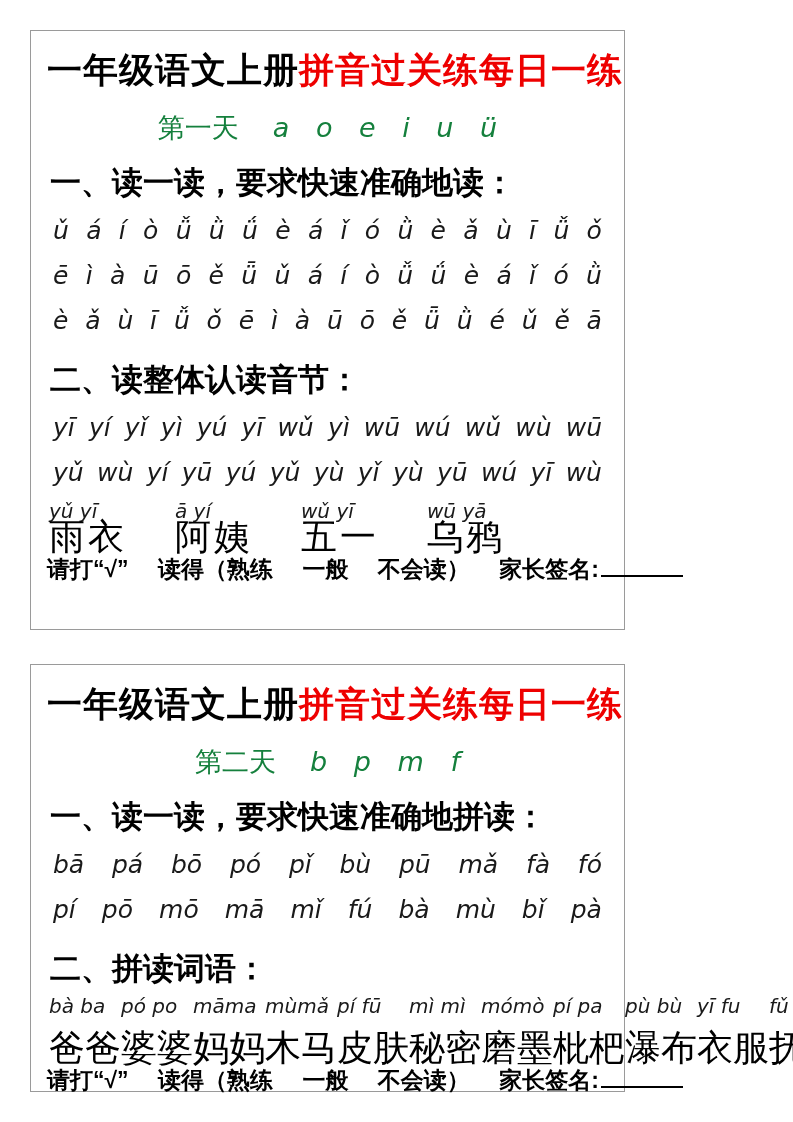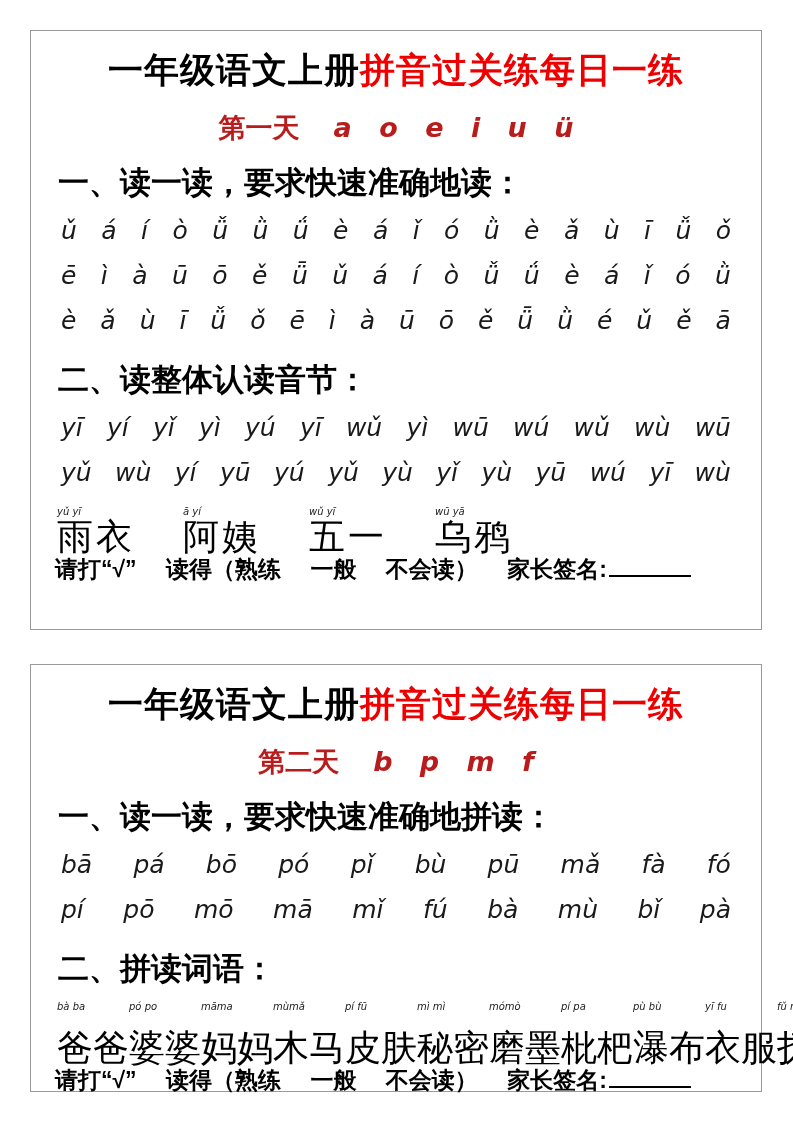--- a/index.html
+++ b/index.html
@@ -6,43 +6,43 @@
   html, body {
     margin: 0; padding: 0;
     width: 793px; height: 1122px;
     background: #ffffff;
     font-family: "Liberation Sans", sans-serif;
     color: #000;
   }
   .sheet {
     position: absolute;
     left: 30px;
-    width: 732px;
+    width: 595px;
     background: #fff;
     border: 1px solid #9a9a9a;
-    padding: 0 24px;
+    padding: 0 16px;
   }
   #sheet-1 { top: 30px; height: 600px; }
   #sheet-2 { top: 664px; height: 428px; }
 
   .title {
     text-align: center;
     font-size: 35px;
     font-weight: bold;
     margin: 16px 0 0 0;
     letter-spacing: 1px;
     white-space: nowrap;
   }
   .title .red { color: #ee0000; }
 
   .subtitle {
     text-align: center;
-    color: #b91c1c;
+    color: #15803d;
     font-size: 27px;
-    font-weight: bold;
+    font-weight: normal;
     margin-top: 16px;
     white-space: nowrap;
   }
   .subtitle .letters {
     font-style: italic;
     margin-left: 34px;
     word-spacing: 18px;
     font-family: "DejaVu Sans", sans-serif;
   }
 
@@ -67,21 +67,21 @@
   .words-row {
     display: flex;
     margin-top: 8px;
     padding: 0 2px;
   }
   .words-row.loose { gap: 48px; }
   .words-row.spread { justify-content: space-between; }
   .word-item { text-align: left; white-space: nowrap; }
   .word-pinyin {
     font-style: italic;
-    font-size: 10px;
+    font-size: 20px;
     line-height: 17px;
     font-family: "DejaVu Sans", sans-serif;
     color: #1a1a1a;
   }
   .word-text {
     font-size: 36px;
     line-height: 34px;
     font-family: "DejaVu Serif", serif;
     letter-spacing: 3px;
   }

